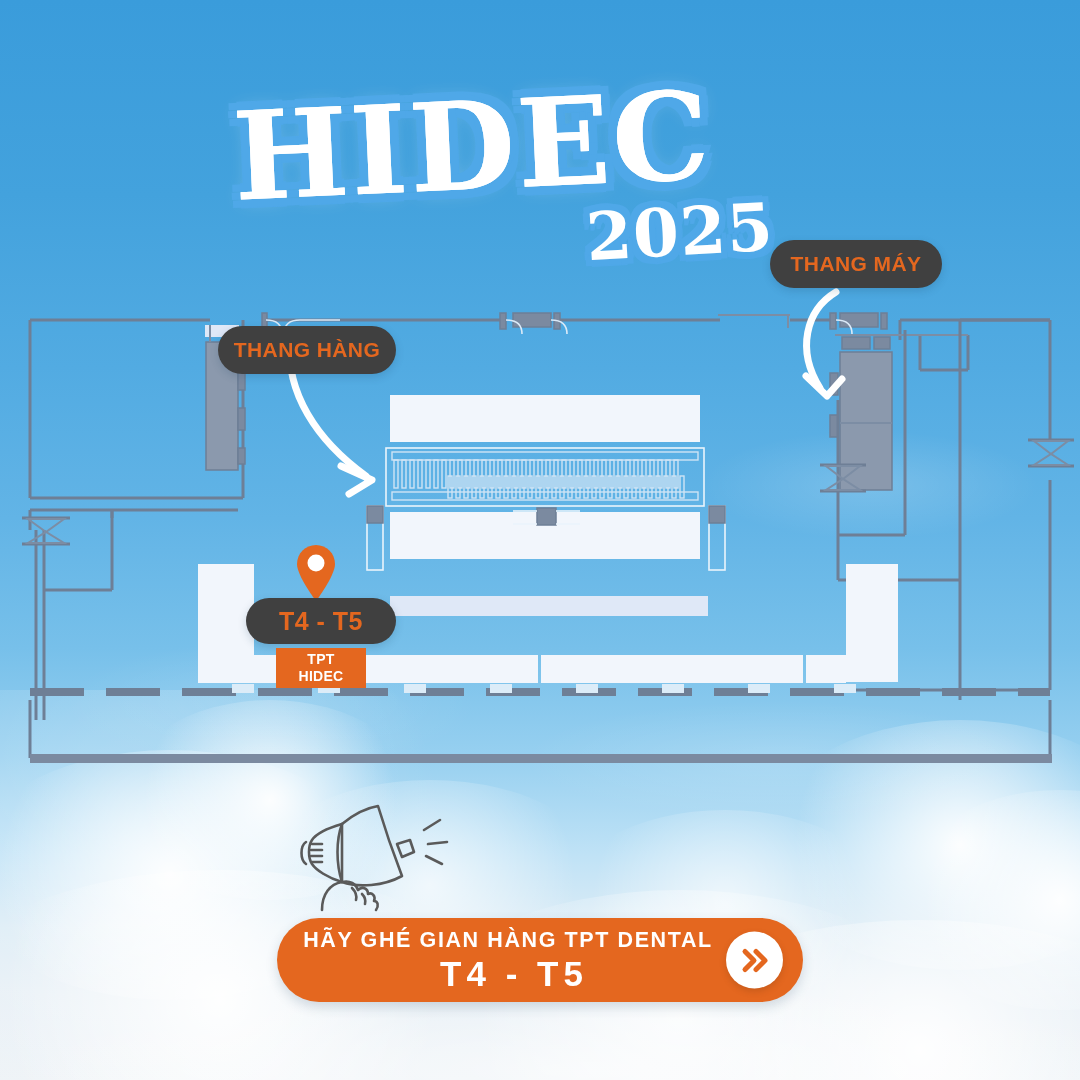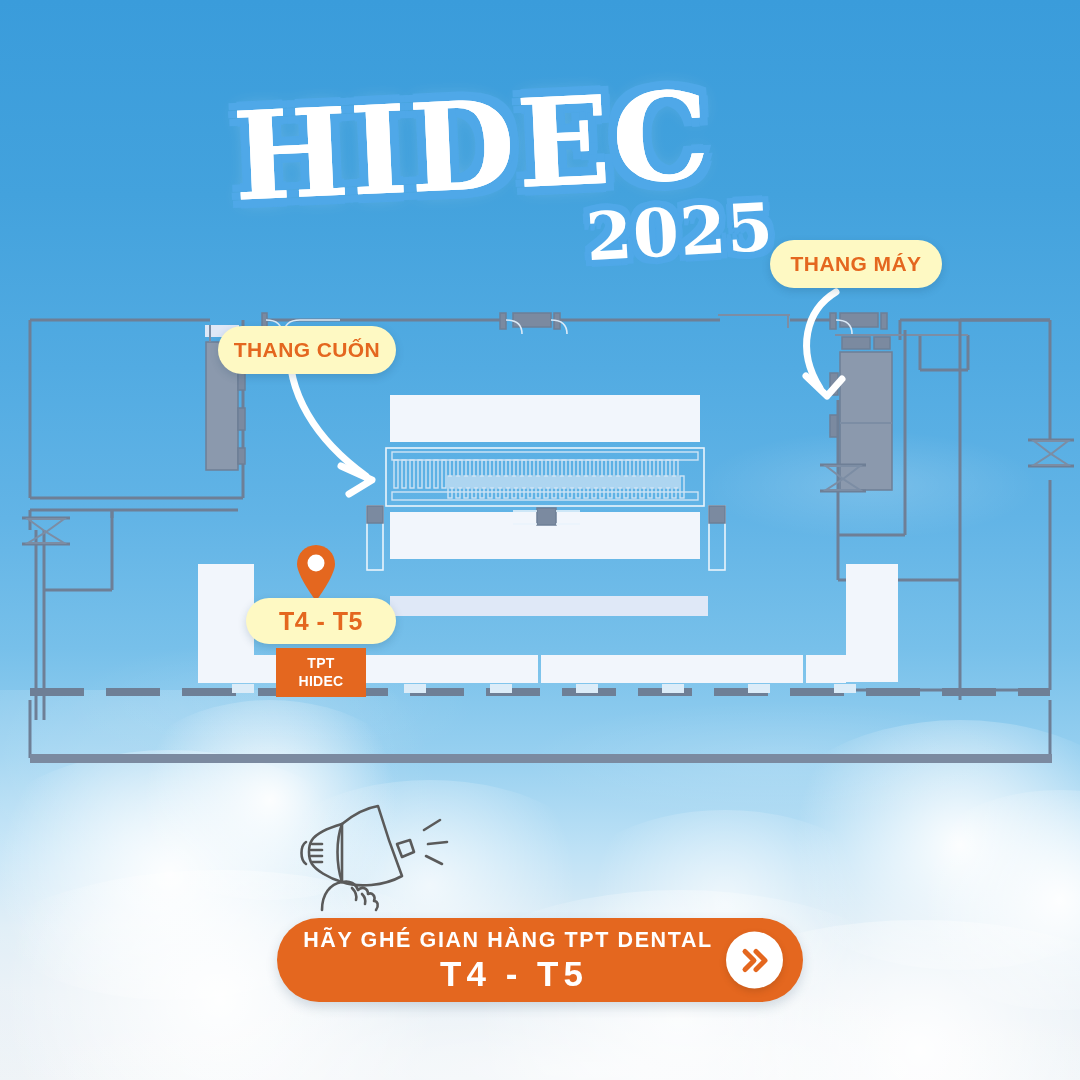--- a/index.html
+++ b/index.html
@@ -56,32 +56,32 @@
       -6px -6px 0 #4fa8e8, 6px -6px 0 #4fa8e8, -6px 6px 0 #4fa8e8, 6px 6px 0 #4fa8e8,
       0 -7px 0 #4fa8e8, 0 7px 0 #4fa8e8, -7px 0 0 #4fa8e8, 7px 0 0 #4fa8e8;
   }
 
   
   .plan{position:absolute;left:0;top:280px;width:1080px;height:510px;}
   .plan svg{display:block;}
 
   
   .pill{
-    position:absolute;background:#fef9c3;border-radius:40px;
+    position:absolute;background:#404040;border-radius:40px;
     display:flex;align-items:center;justify-content:center;
     box-shadow:0 3px 8px rgba(20,60,90,.18);
     color:#e4671f;font-weight:700;text-align:center;
   }
   #pill-escalator{left:218px;top:326px;width:178px;height:48px;font-size:21px;letter-spacing:.4px;}
   #pill-elevator{left:770px;top:240px;width:172px;height:48px;font-size:21px;letter-spacing:.4px;}
   #pill-booth{left:246px;top:598px;width:150px;height:46px;font-size:25px;letter-spacing:.5px;}
 
   
   #booth-tag{
-    position:absolute;left:276px;top:648px;width:90px;height:49px;
+    position:absolute;left:276px;top:648px;width:90px;height:40px;
     background:#e4671f;color:#fff;
     display:flex;flex-direction:column;align-items:center;justify-content:center;
     font-size:14px;font-weight:700;line-height:1.25;letter-spacing:.3px;
   }
 
   
   #map-pin{position:absolute;left:296px;top:544px;width:40px;height:58px;}
 
   
   #megaphone{position:absolute;left:292px;top:792px;width:170px;height:125px;}
@@ -378,21 +378,21 @@
         <path d="M290,62 C286,112 316,160 366,196" stroke="#ffffff" stroke-width="7" fill="none" stroke-linecap="round"></path>
         <path d="M341,186 L372,200 L349,214" stroke="#ffffff" stroke-width="7" fill="none" stroke-linecap="round" stroke-linejoin="round"></path>
       </g>
       <g>
         <path d="M836,12 C806,30 796,70 820,108" stroke="#ffffff" stroke-width="7" fill="none" stroke-linecap="round"></path>
         <path d="M806,96 L827,116 L842,99" stroke="#ffffff" stroke-width="7" fill="none" stroke-linecap="round" stroke-linejoin="round"></path>
       </g>
     </svg>
   </div>
 
-  <div class="pill" id="pill-escalator">THANG CUỐN</div>
+  <div class="pill" id="pill-escalator">THANG HÀNG</div>
   <div class="pill" id="pill-elevator">THANG MÁY</div>
 
   <div id="map-pin">
     <svg width="40" height="58" viewBox="0 0 40 58" xmlns="http://www.w3.org/2000/svg">
       <path d="M20 1 C9.5 1 1 9.5 1 20 C1 32 20 57 20 57 C20 57 39 32 39 20 C39 9.5 30.5 1 20 1 Z" fill="#e4671f"></path>
       <circle cx="20" cy="19" r="8.5" fill="#ffffff"></circle>
     </svg>
   </div>
 
   <div class="pill" id="pill-booth">T4 - T5</div>

